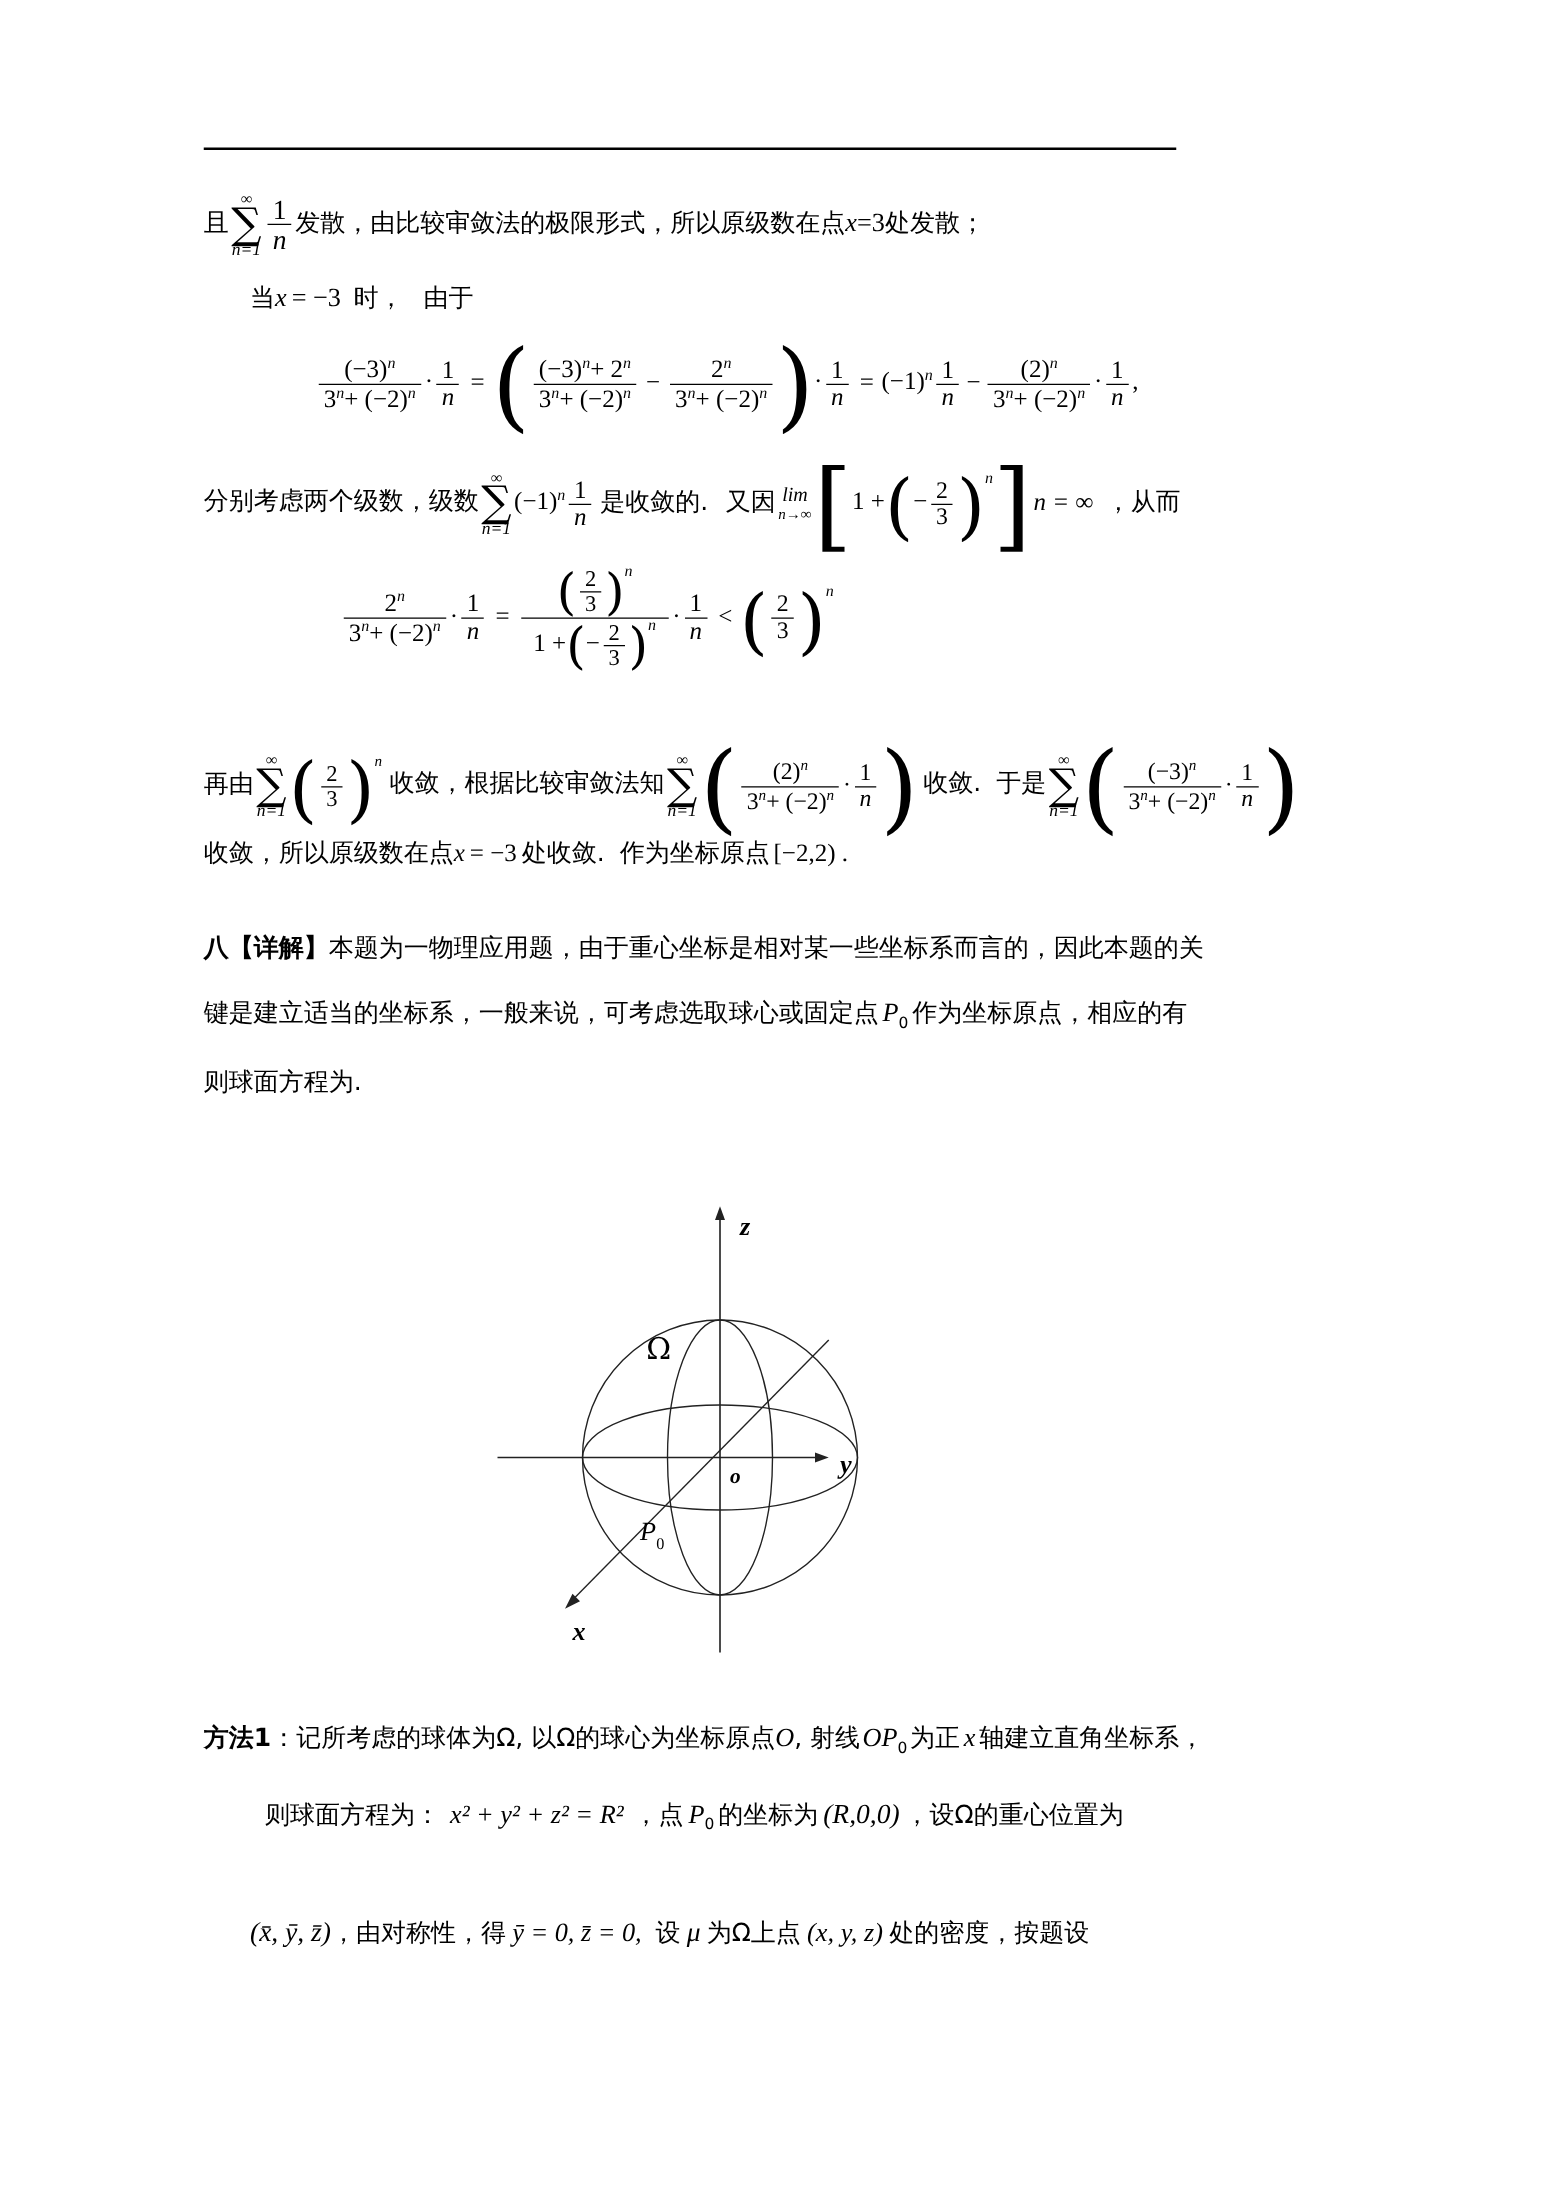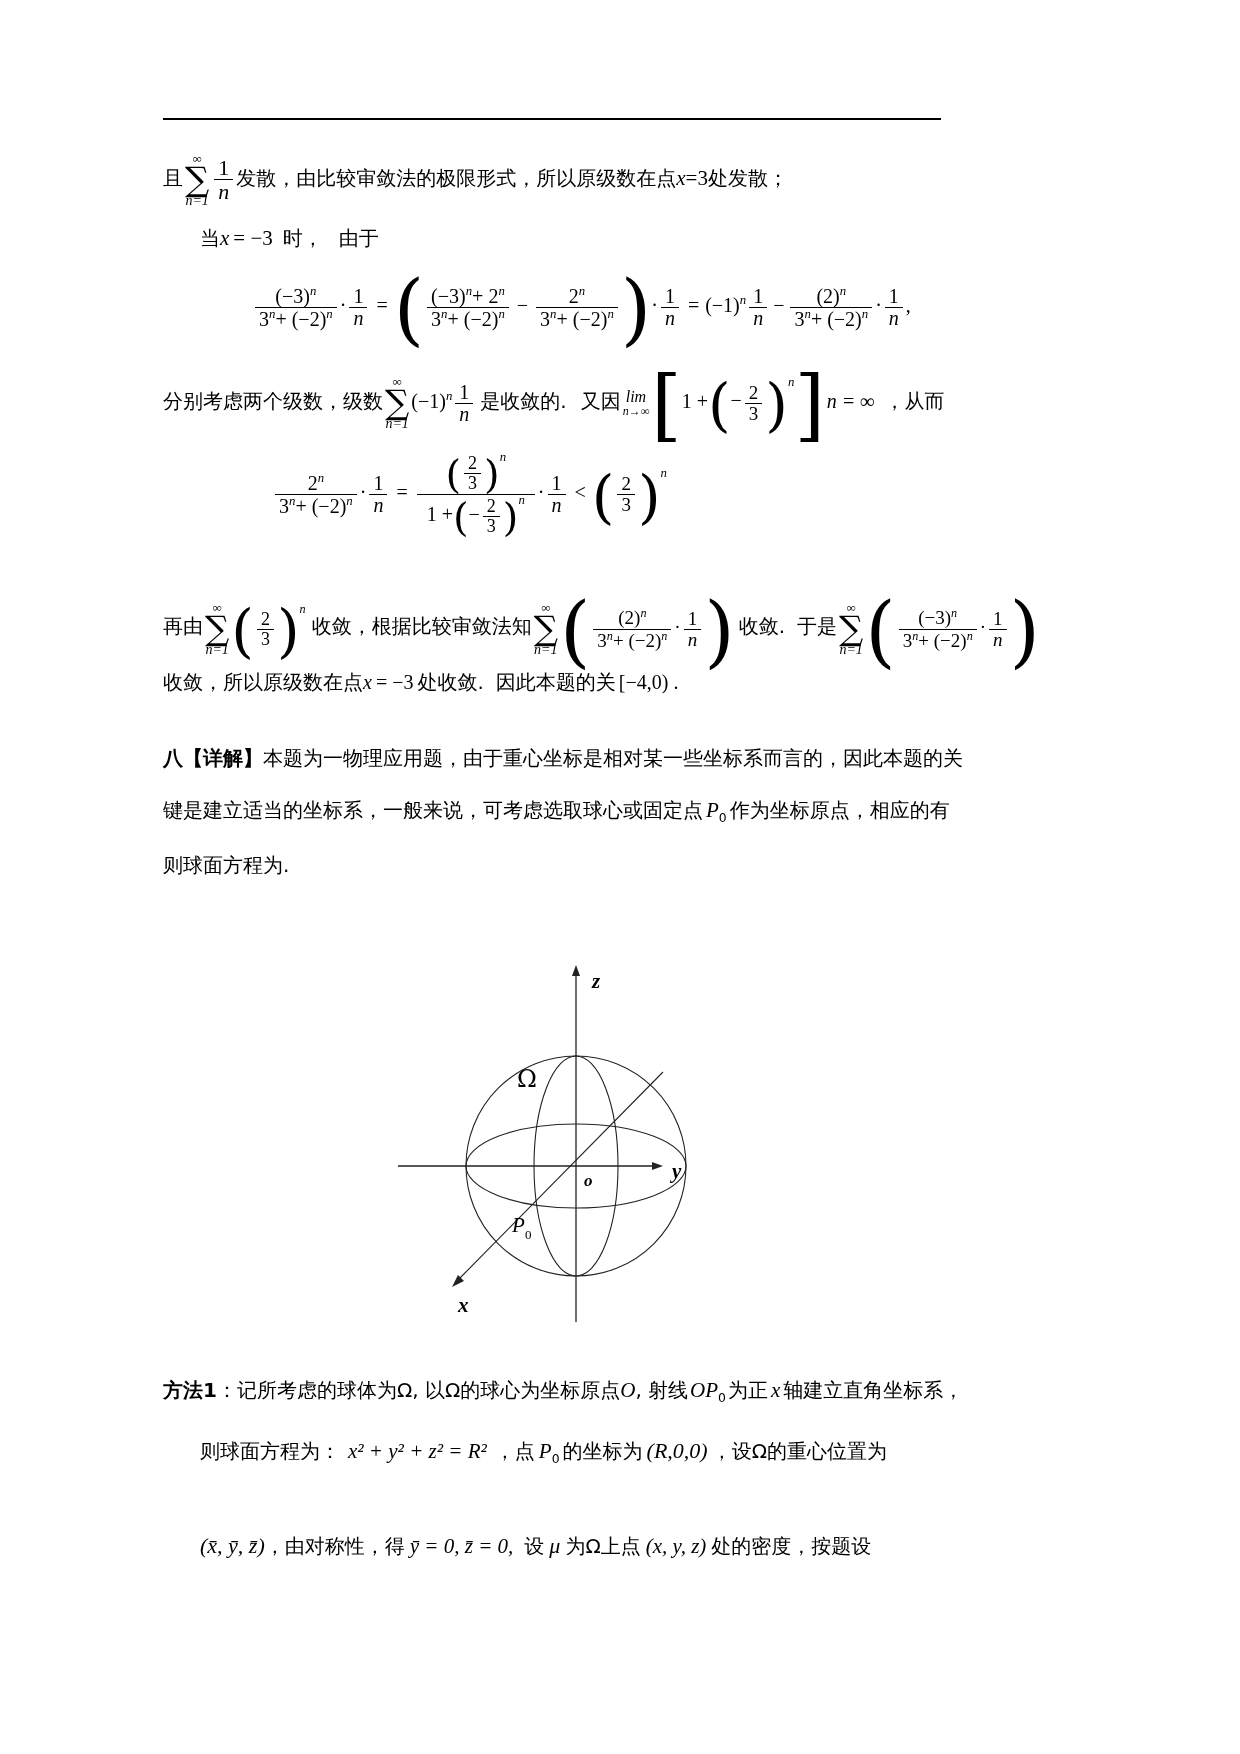--- a/index.html
+++ b/index.html
@@ -221,21 +221,21 @@
       </span><span class="paren p-xl" style="position:relative; top:2px;">(</span><span class="frac">
         <span class="num"><span>(−3)</span><sup class="e">n</sup></span>
         <span class="den"><span>3</span><sup class="e">n</sup><span>+ (−2)</span><sup class="e">n</sup></span>
       </span><span>·</span><span class="frac">
         <span class="num">1</span>
         <span class="den mathit">n</span>
       </span><span class="paren p-xl" style="position:relative; top:2px;">)</span>
   </div>
 
   <div class="abs txt" style="left:163px; top:672px; font-size:20px;">
-    <span class="cjk">收敛，所以原级数在点</span><span class="mathit">x</span><span style="padding:0 4px;">= −3</span><span class="cjk">处收敛.</span><span class="cjk" style="padding-left:12px;">因此本题的关</span><span style="padding-left:3px;">[−4,0)</span><span style="padding-left:5px;">.</span>
+    <span class="cjk">收敛，所以原级数在点</span><span class="mathit">x</span><span style="padding:0 4px;">= −3</span><span class="cjk">处收敛.</span><span class="cjk" style="padding-left:12px;">作为坐标原点</span><span style="padding-left:3px;">[−2,2)</span><span style="padding-left:5px;">.</span>
   </div>
 
   <div class="abs cjk" style="left:163px; top:748px; font-size:20px; line-height:1.0;">
     <span style="font-weight:bold;">八【详解】</span><span>本题为一物理应用题，由于重心坐标是相对某一些坐标系而言的，因此本题的关</span>
   </div>
 
   <div class="abs cjk" style="left:163px; top:800px; font-size:20px; line-height:1.0;">
     <span>键是建立适当的坐标系，一般来说，可考虑选取球心或固定点</span><span class="mathit" style="font-family:'Liberation Serif',serif; font-size:21px; padding-left:3px;">P</span><sub class="e">0</sub><span style="padding-left:3px;">作为坐标原点，相应的有</span>
   </div>
 
@@ -268,21 +268,21 @@
       <text x="137" y="127" font-family="DejaVu Serif, serif" font-size="24" fill="#000">Ω</text>
       <text x="132" y="272" font-family="Liberation Serif, serif" font-size="21" font-style="italic" fill="#000">P</text>
       <text x="145" y="279" font-family="Liberation Serif, serif" font-size="13" fill="#000">0</text>
     </svg>
   </div>
 
   <div class="abs cjk" style="left:163px; top:1377px; font-size:20px;">
     <span style="font-weight:bold;">方法1</span><span>：</span><span>记所考虑的球体为Ω, 以Ω的球心为坐标原点</span><span class="mathit" style="font-family:'Liberation Serif',serif; font-size:21px;">O</span><span>, 射线</span><span class="mathit" style="font-family:'Liberation Serif',serif; font-size:21px; padding-left:2px;">OP</span><sub class="e">0</sub><span style="padding-left:2px;">为正</span><span class="mathit" style="font-family:'Liberation Serif',serif; font-size:21px; padding:0 3px;">x</span><span>轴建立直角坐标系，</span>
   </div>
 
-  <div class="abs cjk" style="left:200px; top:1438px; font-size:20px;">
+  <div class="abs cjk" style="left:212px; top:1438px; font-size:20px;">
     <span>则球面方程为：</span><span class="mathit" style="font-family:'Liberation Serif',serif; font-size:21px; padding:0 8px;">x² + y² + z² = R²</span><span>，</span><span>点</span><span class="mathit" style="font-family:'Liberation Serif',serif; font-size:21px; padding-left:4px;">P</span><sub class="e">0</sub><span style="padding-left:3px;">的坐标为</span><span style="font-family:'Liberation Serif',serif; font-size:22px; font-style:italic; padding:0 4px;">(R,0,0)</span><span>，设Ω的重心位置为</span>
   </div>
 
   <div class="abs cjk" style="left:200px; top:1533px; font-size:20px;">
     <span style="font-family:'Liberation Serif',serif; font-size:22px; font-style:italic;">(x̄, ȳ, z̄)</span><span>，由对称性，得</span><span style="font-family:'Liberation Serif',serif; font-size:21px; font-style:italic; padding:0 5px;">ȳ = 0, z̄ = 0,</span><span style="padding-left:6px;">设</span><span style="font-family:'Liberation Serif',serif; font-size:22px; font-style:italic; padding:0 5px;">μ</span><span>为Ω上点</span><span style="font-family:'Liberation Serif',serif; font-size:21px; font-style:italic; padding:0 5px;">(x, y, z)</span><span>处的密度，按题设</span>
   </div>
 
 </div>
 
 </body></html>

